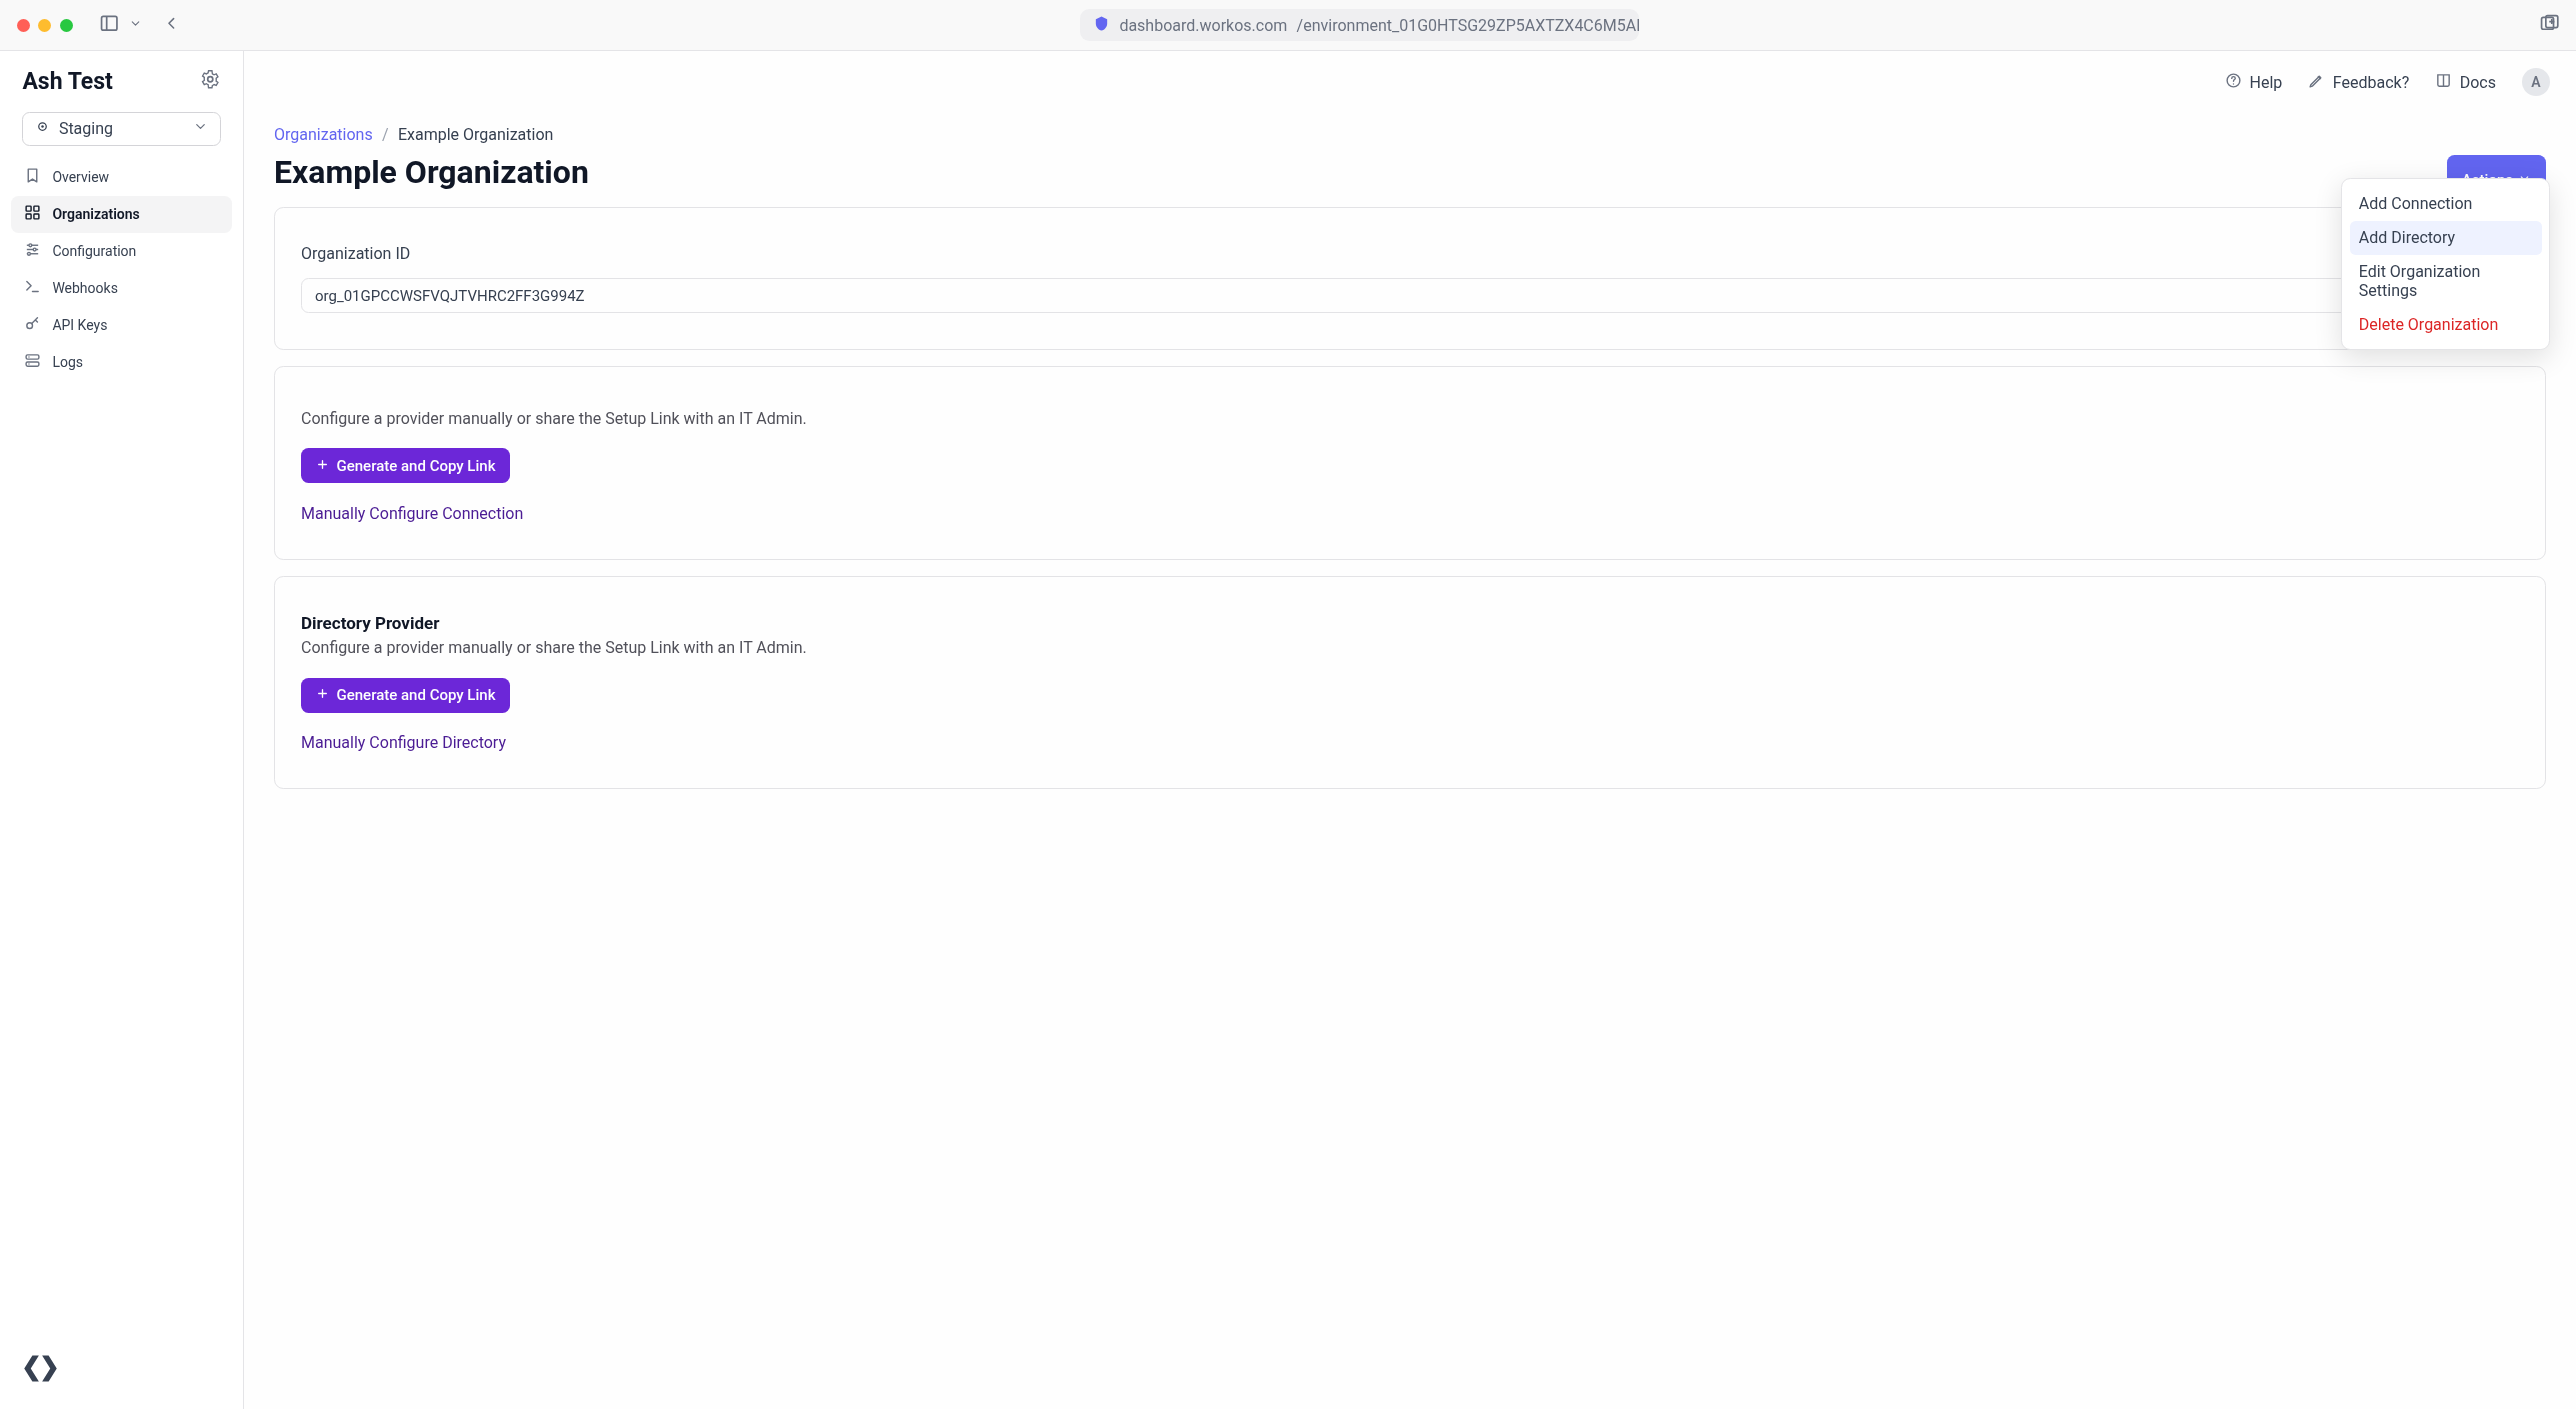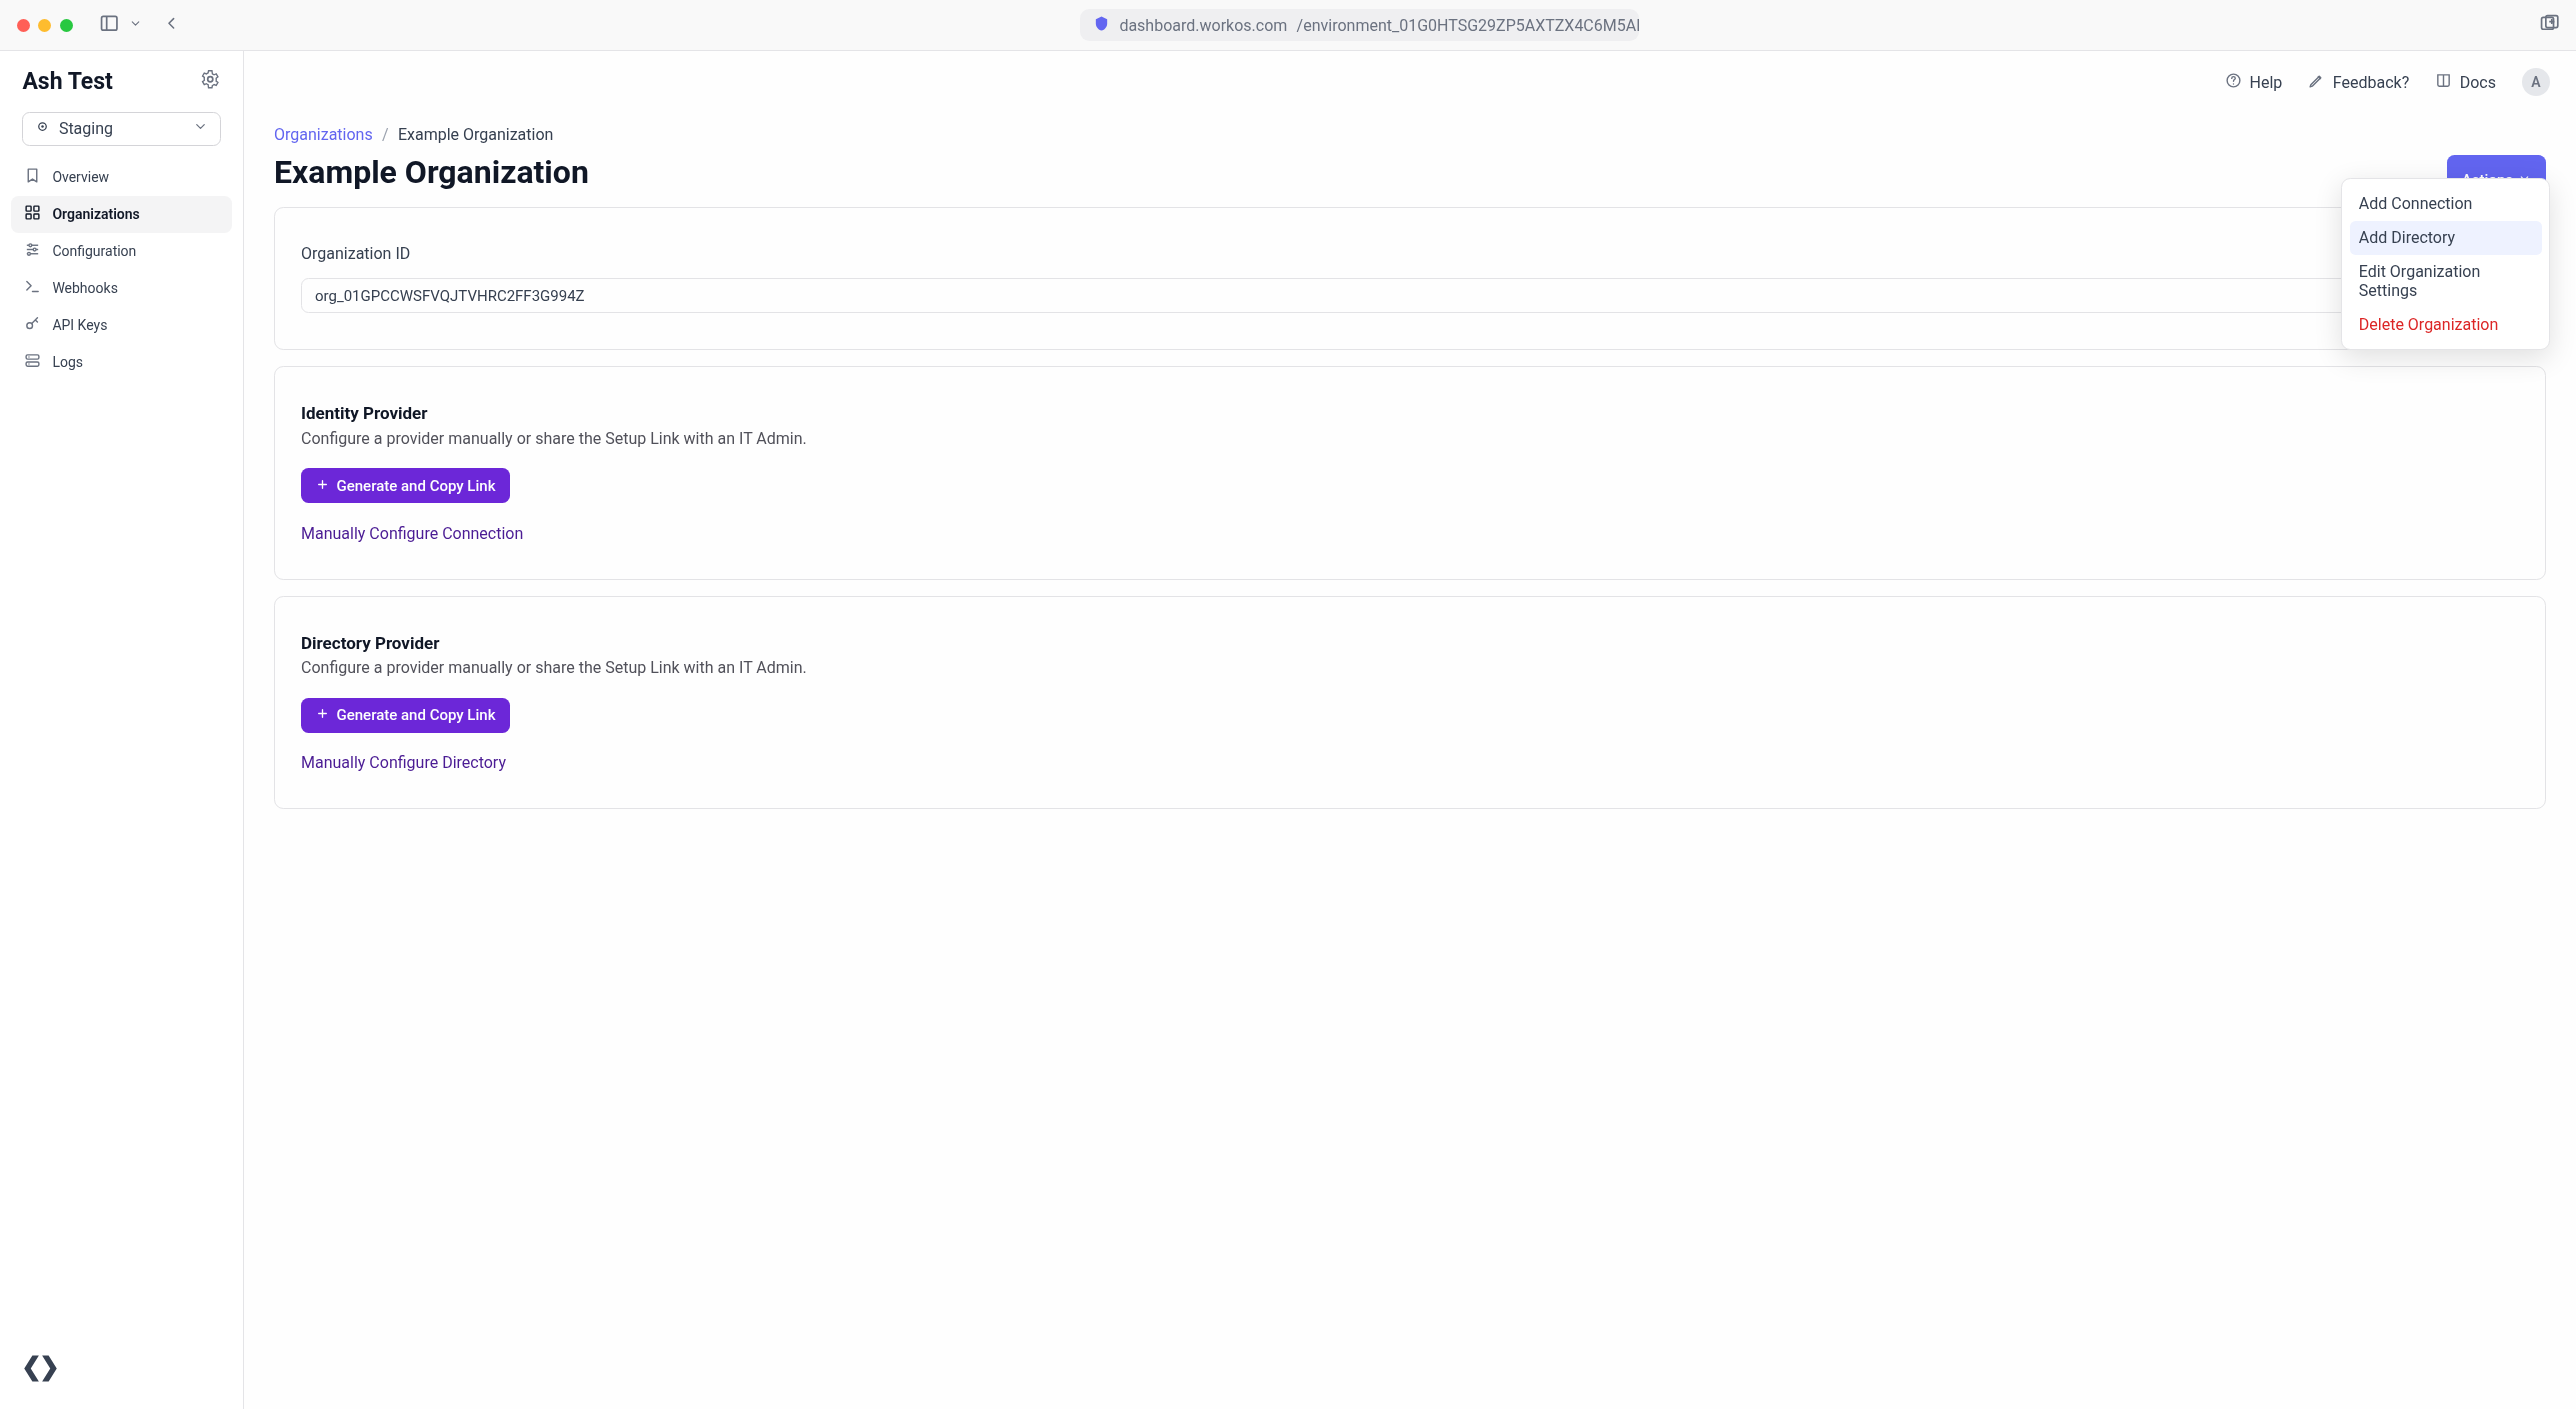--- a/index.html
+++ b/index.html
@@ -322,21 +322,20 @@
     </div>
 
     <section class="card">
       <div class="card-label">Organization ID</div>
       <div class="id-field">
         <span>org_01GPCCWSFVQJTVHRC2FF3G994Z</span>
       </div>
     </section>
 
     <section class="card">
-      <h3>Identity Provider</h3>
       <p class="sub">Configure a provider manually or share the Setup Link with an IT Admin.</p>
       <div class="gen-btn">
         <span><svg viewBox="0 0 14 14" width="13" height="13">
               <use href="#i-plus"></use>
             </svg></span>
         <span>Generate and Copy Link</span>
       </div>
       <a href="#" class="manual-link">Manually Configure Connection</a>
     </section>
 

